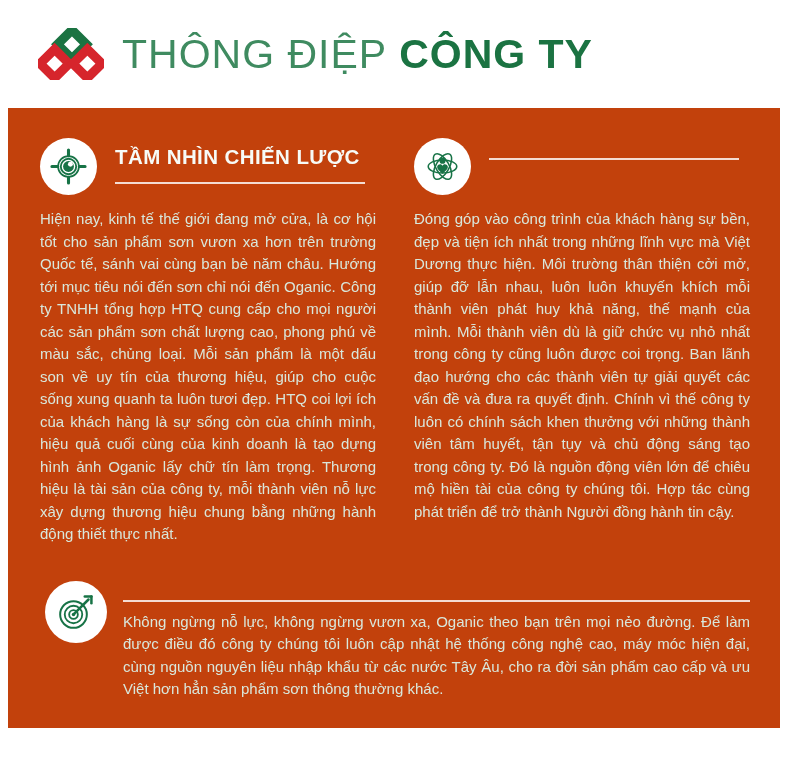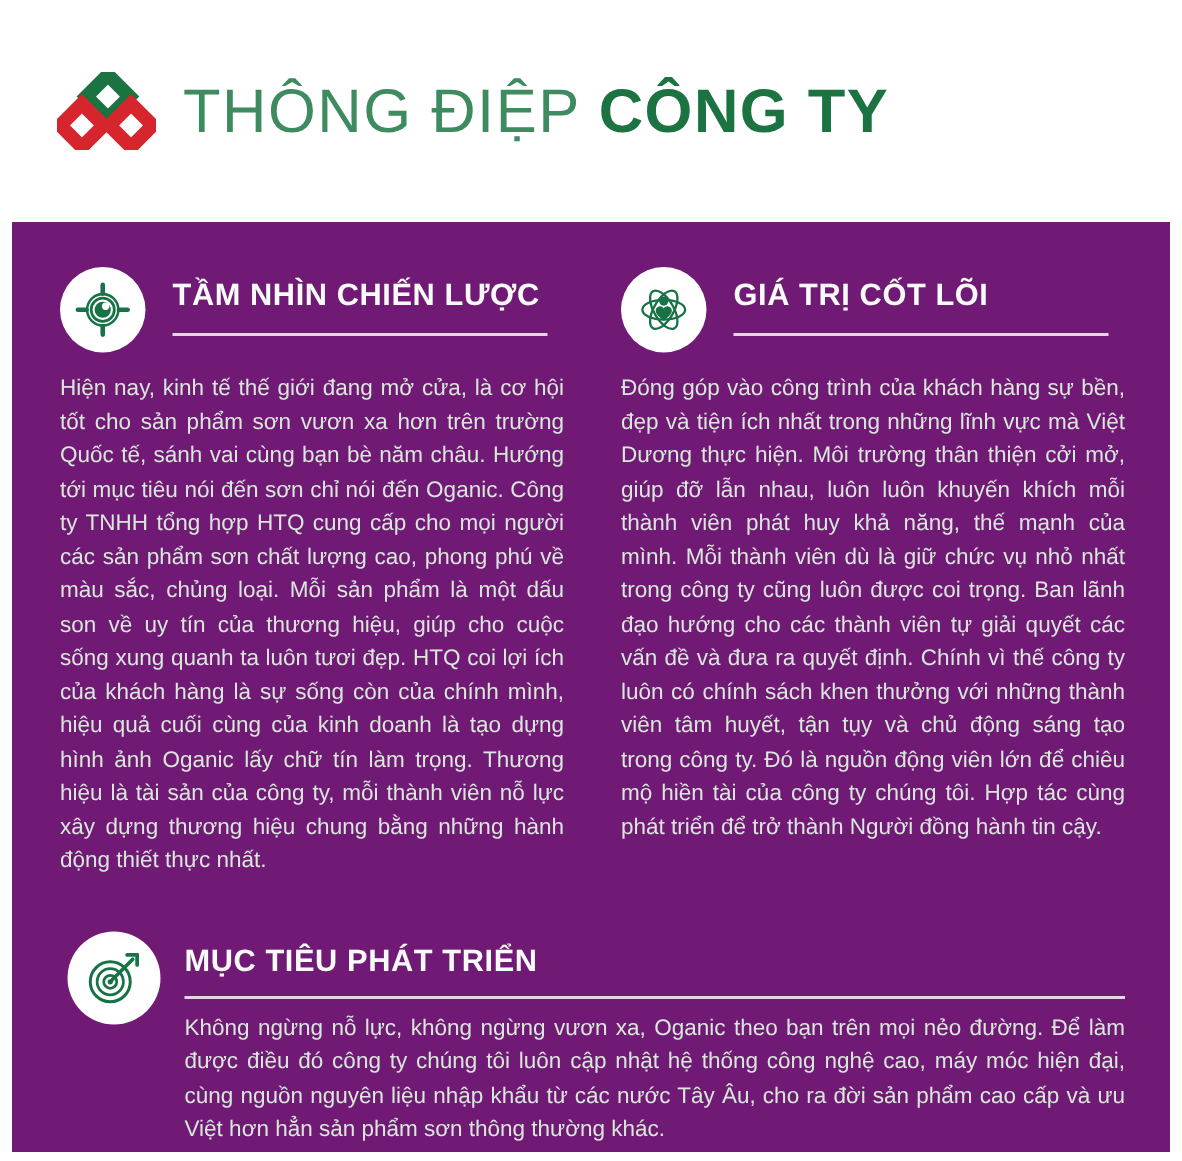--- a/index.html
+++ b/index.html
@@ -4,41 +4,41 @@
 <style>
   html,body{margin:0;padding:0;}
   body{
     width:788px;height:774px;
     background:#ffffff;
     font-family:"Liberation Sans","DejaVu Sans",sans-serif;
     overflow:hidden;
   }
   
   .header{
-    height:148px;
+    height:108px;
     display:flex;align-items:center;
     padding-left:38px;
     background:#ffffff;
   }
   .logo{flex:0 0 auto;line-height:0;}
   .logo svg{width:66px;height:52px;}
   .page-title{
     margin-left:18px;
     font-size:41px;
     letter-spacing:1px;
     white-space:nowrap;
   }
   .title-regular{color:#3f8b60;font-weight:400;}
   .title-bold{color:#1b7342;font-weight:800;margin-left:12px;}
   
   .panel{
     margin:0 8px 6px 8px;
     height:620px;
     box-sizing:border-box;
-    background:#701a75;
+    background:#c2410c;
     padding:30px 30px 0 32px;
   }
   .cols{
     display:grid;
     grid-template-columns:1fr 1fr;
     column-gap:38px;
   }
   .sec-head{display:flex;gap:18px;}
   .icon-circle{
     width:57px;height:57px;border-radius:50%;
@@ -121,21 +121,20 @@
             <g fill="none" stroke="#177346" stroke-width="2">
               <ellipse cx="24" cy="24" rx="18.5" ry="8.5"></ellipse>
               <ellipse cx="24" cy="24" rx="18.5" ry="8.5" transform="rotate(60 24 24)"></ellipse>
               <ellipse cx="24" cy="24" rx="18.5" ry="8.5" transform="rotate(120 24 24)"></ellipse>
             </g>
             <circle cx="24" cy="16.5" r="4" fill="#177346"></circle>
             <path fill="#177346" d="M24 33.5 C20.5 30.3 17 28 17 24.8 C17 22.4 18.9 21 21 21 C22.4 21 23.5 21.8 24 23 C24.5 21.8 25.6 21 27 21 C29.1 21 31 22.4 31 24.8 C31 28 27.5 30.3 24 33.5 Z"></path>
           </svg>
         </span>
         <div class="sec-titlewrap">
-          <div class="sec-title">GIÁ TRỊ CỐT LÕI</div>
           <div class="sec-underline"></div>
         </div>
       </div>
       <p class="sec-body">Đóng góp vào công trình của khách hàng sự bền, đẹp và tiện ích nhất trong những lĩnh vực mà Việt Dương thực hiện. Môi trường thân thiện cởi mở, giúp đỡ lẫn nhau, luôn luôn khuyến khích mỗi thành viên phát huy khả năng, thế mạnh của mình. Mỗi thành viên dù là giữ chức vụ nhỏ nhất trong công ty cũng luôn được coi trọng. Ban lãnh đạo hướng cho các thành viên tự giải quyết các vấn đề và đưa ra quyết định. Chính vì thế công ty luôn có chính sách khen thưởng với những thành viên tâm huyết, tận tụy và chủ động sáng tạo trong công ty. Đó là nguồn động viên lớn để chiêu mộ hiền tài của công ty chúng tôi. Hợp tác cùng phát triển để trở thành Người đồng hành tin cậy.</p>
     </div>
 
   </div>
 
   <div class="goals">
     <span class="icon-circle">
@@ -147,19 +146,18 @@
         </g>
         <circle cx="21" cy="27" r="2.1" fill="#177346"></circle>
         <g stroke="#177346" stroke-width="3" stroke-linecap="round" fill="none">
           <path d="M22 26 L39 9"></path>
           <path d="M34.5 5.5 L42.5 5.5"></path>
           <path d="M42.5 5.5 L42.5 13.5"></path>
         </g>
       </svg>
     </span>
     <div class="goals-content">
-      <div class="sec-title">MỤC TIÊU PHÁT TRIỂN</div>
       <div class="sec-underline"></div>
       <p class="sec-body">Không ngừng nỗ lực, không ngừng vươn xa, Oganic theo bạn trên mọi nẻo đường. Để làm được điều đó công ty chúng tôi luôn cập nhật hệ thống công nghệ cao, máy móc hiện đại, cùng nguồn nguyên liệu nhập khẩu từ các nước Tây Âu, cho ra đời sản phẩm cao cấp và ưu Việt hơn hẳn sản phẩm sơn thông thường khác.</p>
     </div>
   </div>
 
 </div>
 
 </body></html>

